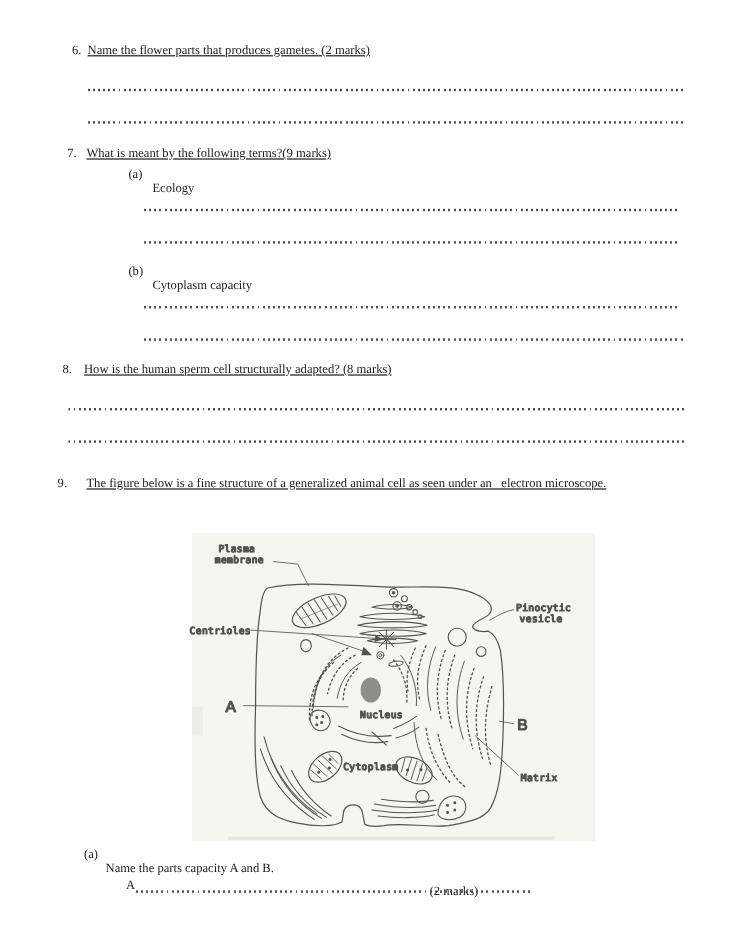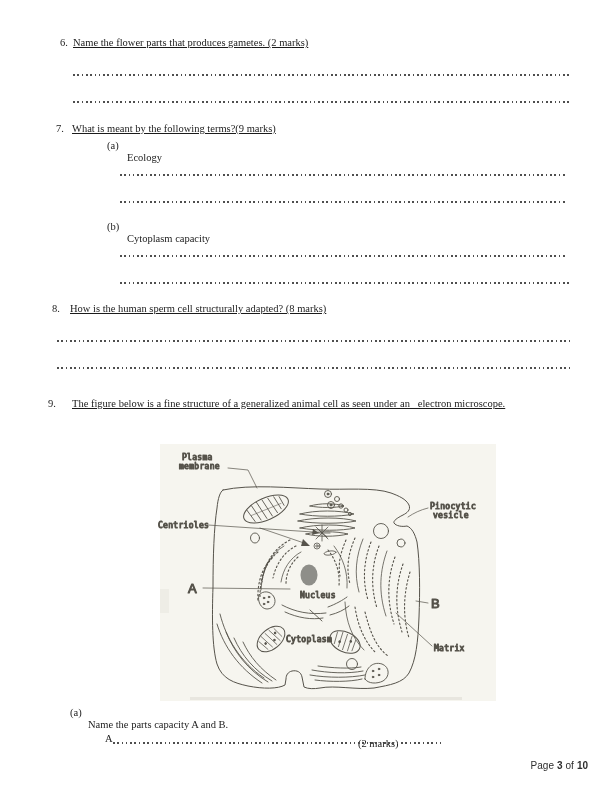--- a/index.html
+++ b/index.html
@@ -252,17 +252,14 @@
   <div class="subrow" style="top:706px">
     <span class="lbl" style="left:70px">(a)</span>
     <span class="txt" style="left:88px">Name the parts capacity A and B.</span>
     <span class="marks" style="left:358px">(2 marks)</span>
   </div>
   <div class="subrow" style="top:732px">
     <span class="lbl" style="left:105px">A</span>
   </div>
   <div class="dotline" style="top:742px;left:113px;width:329px"></div>
 
-  <div class="footer">
-    <span>Page</span><span class="b">3</span><span>of</span><span class="b">10</span>
-  </div>
 
 </div>
 
 </body></html>

